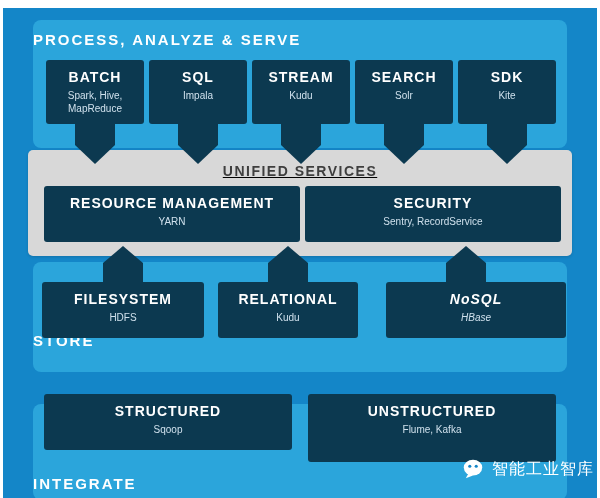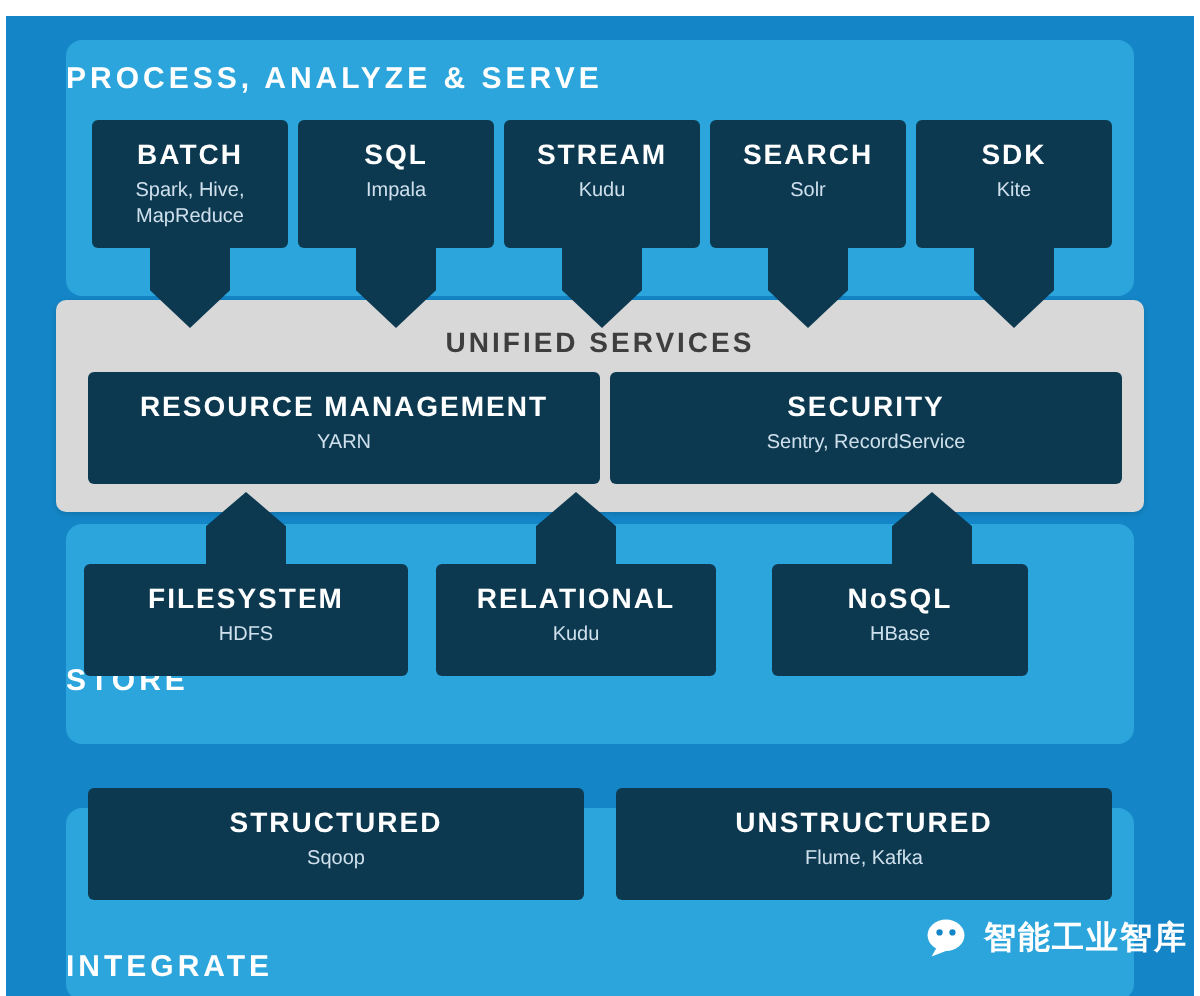--- a/index.html
+++ b/index.html
@@ -23,42 +23,42 @@
   .dark-box{position:absolute;background:var(--box-navy,#0C3950);border-radius:3px;color:#fff;
     text-align:center;padding-top:9px;box-sizing:border-box;z-index:5;}
   .box-title{font-size:14px;font-weight:bold;letter-spacing:1px;}
   .box-sub{font-size:10px;color:#CFE0EC;margin-top:4px;line-height:1.3;white-space:pre-line;}
 
   .process-row{position:absolute;left:46px;top:60px;display:flex;gap:5px;z-index:3;}
   .process-row .dark-box{position:relative;width:98px;height:64px;}
 
   .gray-box{position:absolute;left:28px;top:150px;width:544px;height:106px;
     background:var(--unified-gray,#D8D8D8);border-radius:5px;z-index:2;
-    box-shadow:0 1px 3px rgba(0,0,0,0.15);}
+    box-shadow:0 1px 3px rgba(0,0,0,0.15);text-decoration:underline;}
   .gray-title{text-align:center;margin-top:13px;font-size:14px;font-weight:bold;
     color:#3E3E3E;letter-spacing:1.5px;}
 
   .unified-row{position:absolute;left:44px;top:186px;display:flex;gap:5px;z-index:5;}
   .unified-row .dark-box{position:relative;width:256px;height:56px;}
 
   .arrow{position:absolute;width:40px;background:var(--box-navy,#0C3950);z-index:4;}
   .arrow.down{height:42px;top:122px;clip-path:polygon(0 0,100% 0,100% 55%,50% 100%,0 55%);}
   .arrow.up{height:38px;top:246px;clip-path:polygon(50% 0,100% 45%,100% 100%,0 100%,0 45%);}
   .ad1{left:75px;} .ad2{left:178px;} .ad3{left:281px;} .ad4{left:384px;} .ad5{left:487px;}
   .au1{left:103px;} .au2{left:268px;} .au3{left:446px;}
 
   .sbox1{left:42px;top:282px;width:162px;height:56px;}
   .sbox2{left:218px;top:282px;width:140px;height:56px;}
-  .sbox3{left:386px;top:282px;width:128px;height:56px;}
+  .sbox3{left:386px;top:282px;width:180px;height:56px;font-style:italic;}
 
   .ibox1{left:44px;top:394px;width:248px;height:56px;}
-  .ibox2{left:308px;top:394px;width:248px;height:56px;}
+  .ibox2{left:308px;top:394px;width:248px;height:68px;}
 
   .watermark{position:absolute;right:6px;top:457px;display:flex;align-items:center;gap:7px;
-    z-index:10;color:#fff;font-weight:bold;font-size:16px;letter-spacing:1px;}
+    z-index:10;color:#fff;font-weight:normal;font-size:16px;letter-spacing:1px;}
   .wm-icon{display:flex;align-items:center;}
 </style>
 </head>
 <body>
 
 <div class="screen">
   <div class="blue-bg"></div>
 
   <section class="panel process">
     <div class="panel-label top">PROCESS, ANALYZE &amp; SERVE</div>

